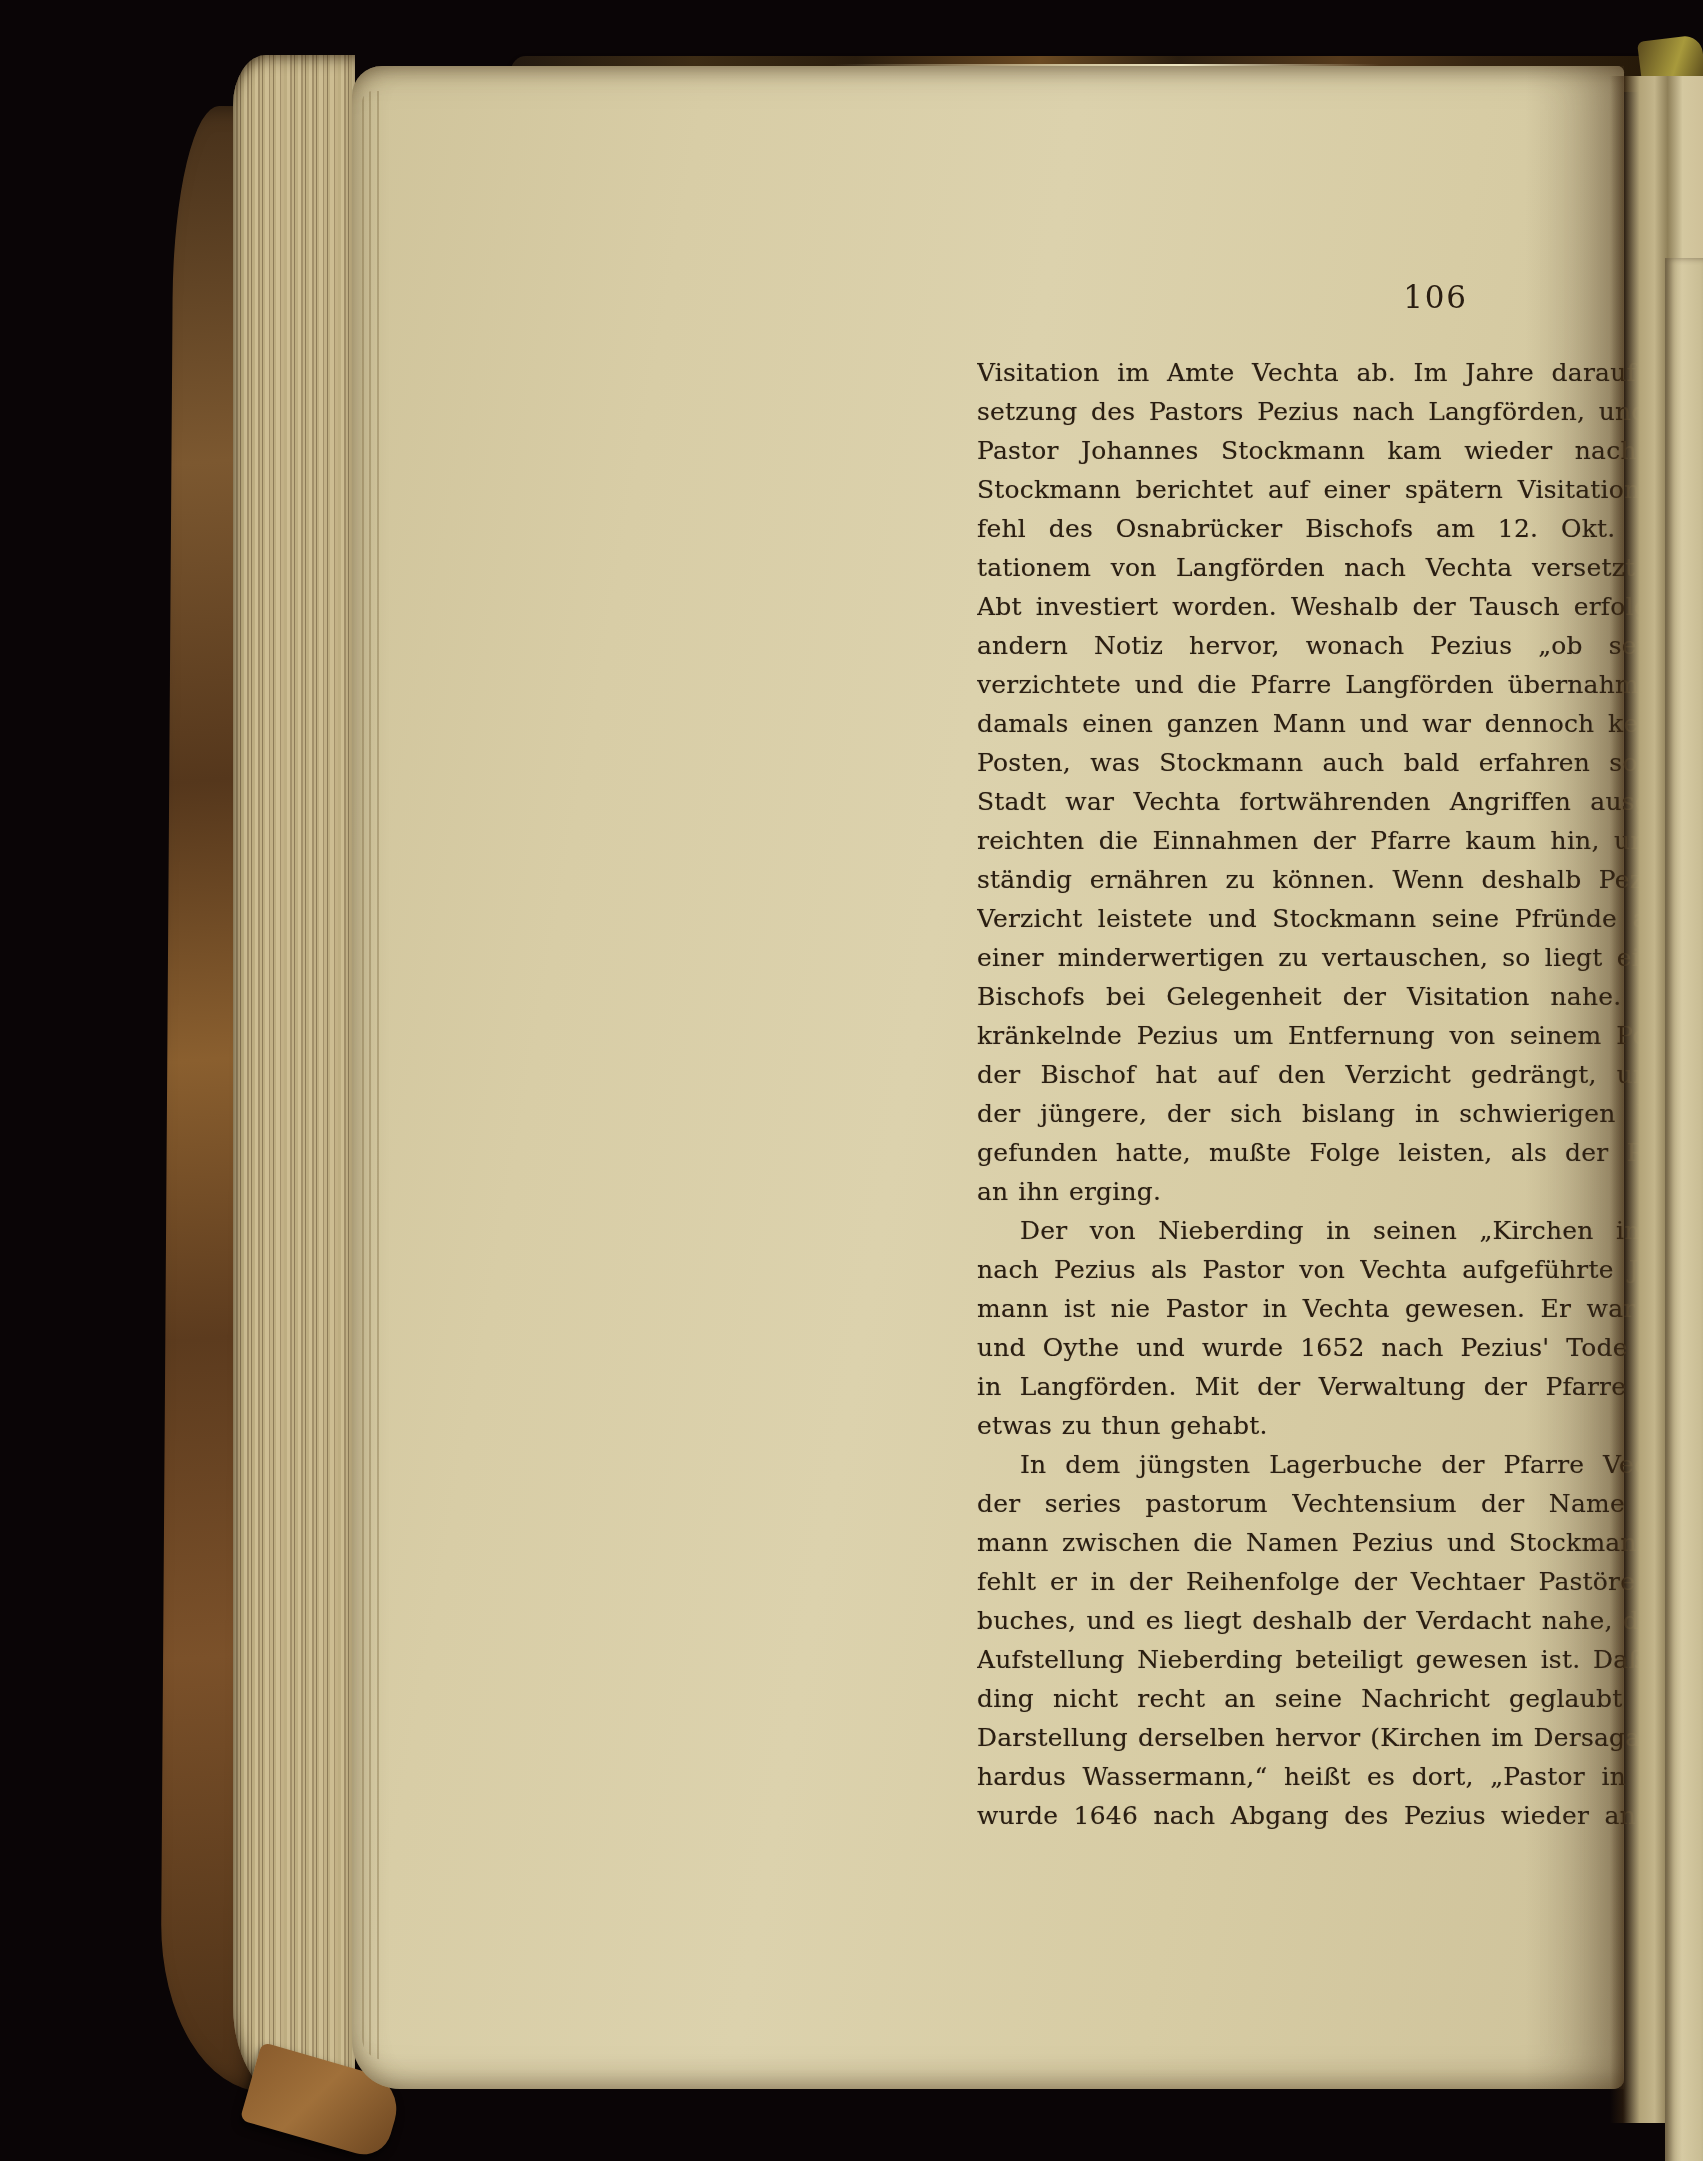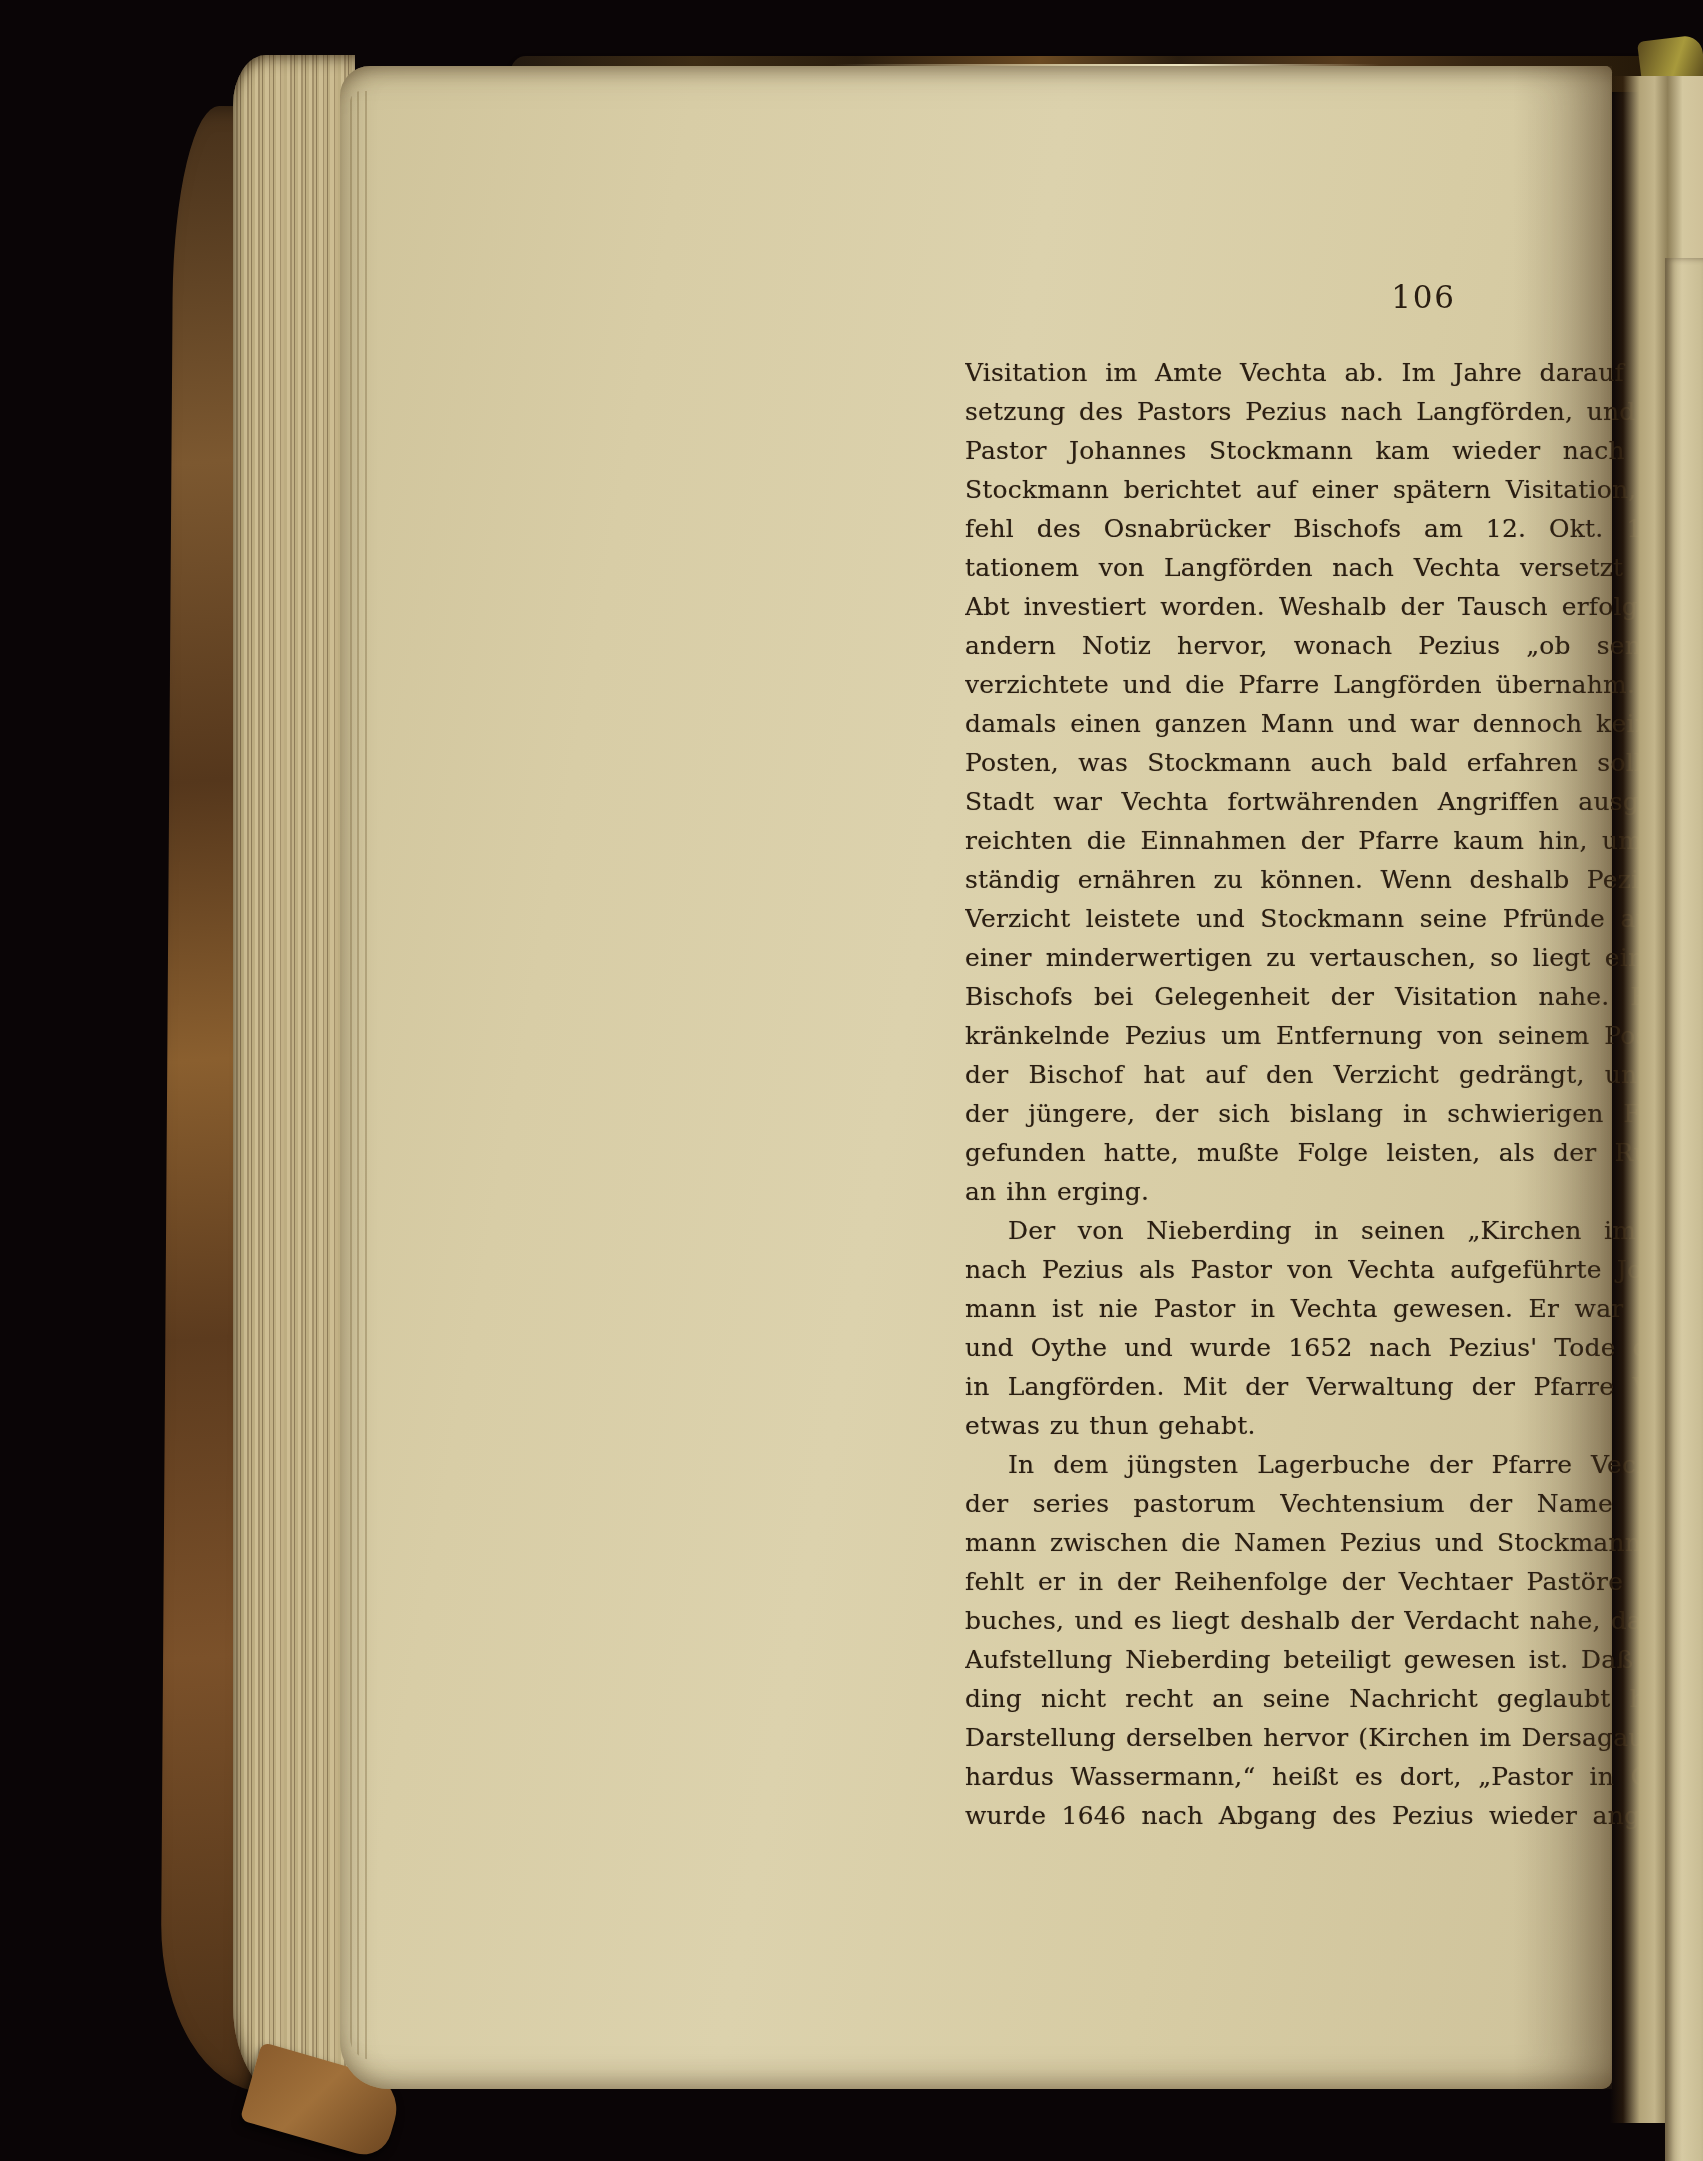--- a/index.html
+++ b/index.html
@@ -14,21 +14,21 @@
   .page-stack{position:absolute;left:233px;top:55px;width:122px;height:2050px;
     background:repeating-linear-gradient(90deg,#cdbd92 0 3.3px,#a2906a 3.3px 5px,#c2b186 5px 7.4px,#8d7b58 7.4px 8.3px,#bdad81 8.3px 10.8px);
     border-radius:33px 0 0 66px / 50px 0 0 99px;
     box-shadow:inset 0 11.6px 15px -8.3px rgba(40,25,10,.6), inset 0 -16.5px 20px -11.6px rgba(40,25,10,.65), inset 6.6px 0 11.6px -5px rgba(40,25,10,.5);}
   .leather-tab{position:absolute;left:248px;top:2061px;width:149px;height:81px;
     background:linear-gradient(120deg,#8a5c2d,#a0703a 45%,#6e4721);
     transform:rotate(16deg);border-radius:8.3px 38px 28px 8.3px;
     box-shadow:0 5px 8.3px rgba(0,0,0,.6);}
 
   
-  .page{position:absolute;left:340px;top:66px;width:1272px;height:2023px;
+  .page{position:absolute;left:352px;top:66px;width:1272px;height:2023px;
     background:linear-gradient(100deg,#cfc39a 0%,#d8cda6 22%,#dcd2ad 45%,#d7cca4 70%,#cec29a 100%);
     border-radius:30px 6.6px 10px 48px;
     box-shadow:inset 21.5px 0 31px -18px rgba(90,70,40,.45),
                inset -41px 0 58px -26.5px rgba(70,50,25,.5),
                inset 0 16.5px 21.5px -15px rgba(60,40,20,.55),
                inset 0 -21.5px 26.5px -18px rgba(70,50,25,.45);}
   .page::before{content:"";position:absolute;left:10px;top:25px;width:21.5px;height:1969px;
     background:repeating-linear-gradient(90deg,rgba(120,100,60,.35) 0 1.7px,rgba(0,0,0,0) 1.7px 7.4px);
     border-radius:16.5px 0 0 33px;}
   .page::after{content:"";position:absolute;right:0;top:0;width:99px;height:100%;

